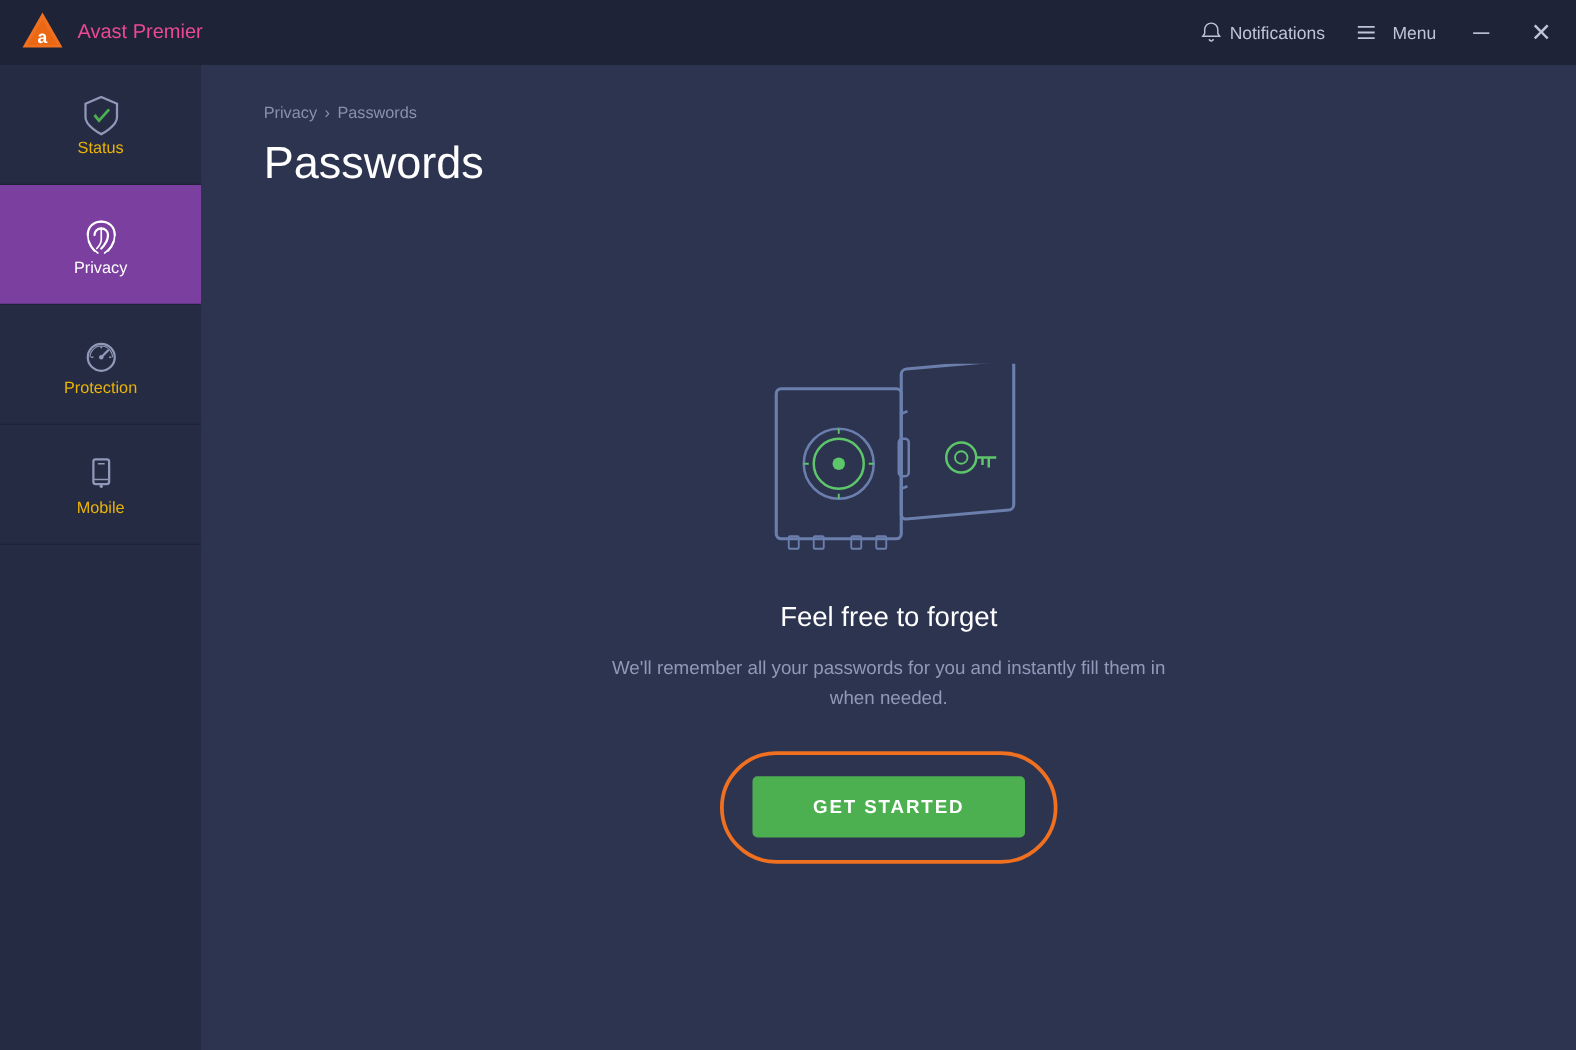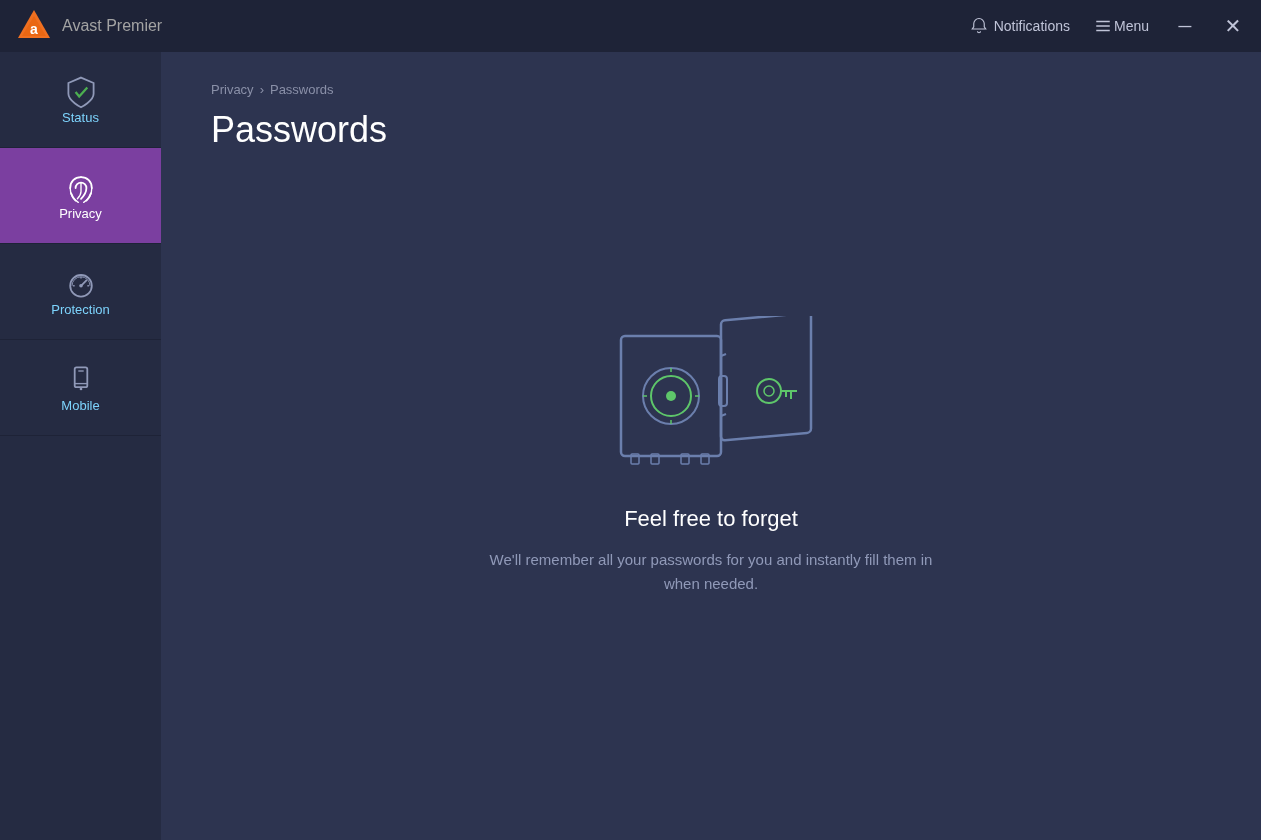--- a/index.html
+++ b/index.html
@@ -21,21 +21,21 @@
       align-items: center;
       padding: 0 16px;
       flex-shrink: 0;
     }
     .titlebar-logo {
       width: 36px;
       height: 36px;
       margin-right: 10px;
     }
     .titlebar-title {
-      color: #a3a3a3;
+      color: #ec4899;
       font-size: 16px;
       font-weight: 500;
       flex: 1;
     }
     .titlebar-right {
       display: flex;
       align-items: center;
       gap: 24px;
       justify-content: flex-end;
     }
@@ -43,21 +43,21 @@
       display: flex;
       align-items: center;
       gap: 6px;
       color: #c0c4d8;
       font-size: 14px;
       cursor: pointer;
     }
     .titlebar-menu {
       display: flex;
       align-items: center;
-      gap: 2px;
+      gap: 12px;
       color: #c0c4d8;
       font-size: 14px;
       cursor: pointer;
     }
     .titlebar-minimize, .titlebar-close {
       color: #c0c4d8;
       font-size: 18px;
       cursor: pointer;
       width: 24px;
       height: 24px;
@@ -96,21 +96,21 @@
       transition: background 0.2s;
     }
     .sidebar-item.active {
       background: #7b3fa0;
     }
     .sidebar-item.active .sidebar-label {
       color: #ffffff;
     }
     .sidebar-label {
       font-size: 13px;
-      color: #7dd3fc;
+      color: #eab308;
       text-align: center;
     }
     .sidebar-item.active .sidebar-label {
       color: #ffffff;
     }
 
     
     .content {
       flex: 1;
       background: #2d3450;
@@ -337,17 +337,21 @@
 
         <rect x="30" y="138" width="8" height="10" rx="1" stroke="#6b7fad" stroke-width="1.5" fill="none"></rect>
         <rect x="50" y="138" width="8" height="10" rx="1" stroke="#6b7fad" stroke-width="1.5" fill="none"></rect>
         <rect x="80" y="138" width="8" height="10" rx="1" stroke="#6b7fad" stroke-width="1.5" fill="none"></rect>
         <rect x="100" y="138" width="8" height="10" rx="1" stroke="#6b7fad" stroke-width="1.5" fill="none"></rect>
       </svg>
 
       <h2 class="tagline">Feel free to forget</h2>
       <p class="description">We'll remember all your passwords for you and instantly fill them in when needed.</p>
 
+      <div class="get-started-wrapper">
+        <div class="orange-ring"></div>
+        <button class="get-started-btn">GET STARTED</button>
+      </div>
 
     </div>
   </div>
 
 </div>
 
 </body></html>

